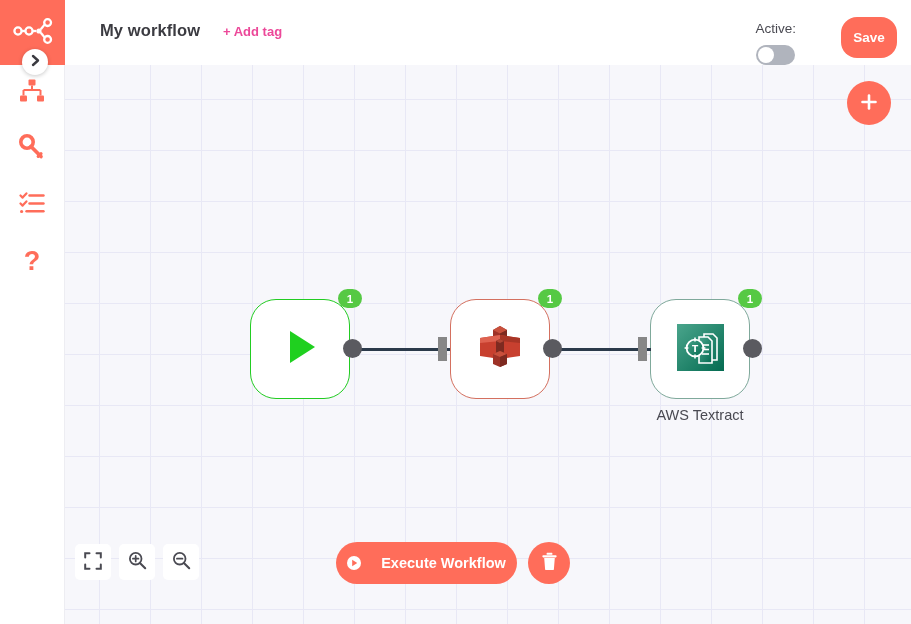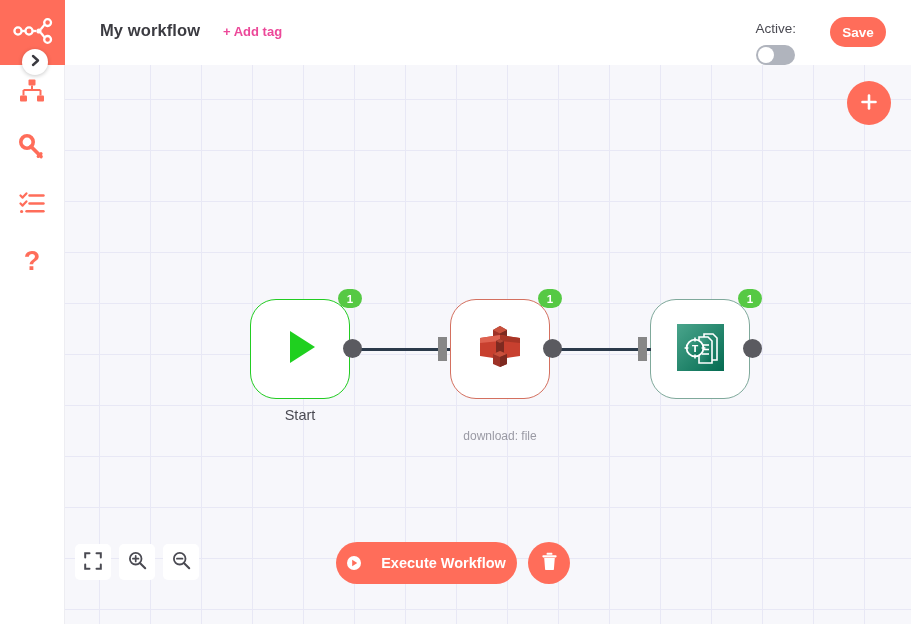--- a/index.html
+++ b/index.html
@@ -114,22 +114,22 @@
   #active-toggle .knob {
     position: absolute;
     left: 2px; top: 2px;
     width: 16px; height: 16px;
     border-radius: 50%;
     background: #ffffff;
   }
 
   #save-button {
     position: absolute;
-    right: 25px; top: 17px;
-    width: 56px; height: 30px;
+    right: 14px; top: 17px;
+    width: 56px; height: 41px;
     border: none;
     border-radius: 16px;
     background: #ff6d5a;
     color: #ffffff;
     font-family: "Liberation Sans", sans-serif;
     font-size: 13.5px;
     font-weight: bold;
     cursor: pointer;
   }
 
@@ -391,21 +391,20 @@
     <div class="node" style="left:185px; top:234px;">
       <div class="node-box" style="border-color:#22cc22;">
         <span>
           <svg width="46" height="46" viewBox="0 0 46 46">
             <polygon points="13,7 38,23 13,39" fill="#1fd01f"></polygon>
           </svg>
         </span>
         <div class="node-badge">1</div>
       </div>
       <div class="endpoint-out" style="left:93px; top:40px;"></div>
-      <div class="node-title">Start</div>
     </div>
 
     <div class="node" style="left:385px; top:234px;">
       <div class="node-box" style="border-color:#d4705f;">
         <span>
           <svg width="52" height="52" viewBox="0 0 52 52">
             <g>
               <polygon points="19,9 26,5 33,9 33,17 26,20 19,17" fill="#9e3227"></polygon>
               <polygon points="26,5 33,9 26,12.5 19,9" fill="#c8503c"></polygon>
               <polygon points="26,12.5 33,9 33,17 26,20" fill="#7d2a20"></polygon>
@@ -417,21 +416,20 @@
               <polygon points="19,33 26,30 33,33 33,43 26,46 19,43" fill="#9e3227"></polygon>
               <polygon points="26,30 33,33 26,36 19,33" fill="#c8503c"></polygon>
               <polygon points="26,36 33,33 33,43 26,46" fill="#7d2a20"></polygon>
             </g>
           </svg>
         </span>
         <div class="node-badge">1</div>
       </div>
       <div class="endpoint-in" style="left:-12px; top:38px;"></div>
       <div class="endpoint-out" style="left:93px; top:40px;"></div>
-      <div class="node-subtitle">download: file</div>
     </div>
 
     <div class="node" style="left:585px; top:234px;">
       <div class="node-box" style="border-color:#7fa99b;">
         <span>
           <svg width="47" height="47" viewBox="0 0 47 47">
             <defs>
               <linearGradient id="txgrad" x1="0" y1="0" x2="1" y2="1">
                 <stop offset="0%" stop-color="#4aa58c"></stop>
                 <stop offset="100%" stop-color="#046b51"></stop>
@@ -450,20 +448,21 @@
             <line x1="18" y1="30.6" x2="18" y2="34.4" stroke="#ffffff" stroke-width="1.6"></line>
             <line x1="7.6" y1="24" x2="11.4" y2="24" stroke="#ffffff" stroke-width="1.6"></line>
             <line x1="24.6" y1="24" x2="28.4" y2="24" stroke="#ffffff" stroke-width="1.6"></line>
             <text x="18" y="28" font-family="DejaVu Sans, sans-serif" font-size="9" font-weight="bold" fill="#ffffff" text-anchor="middle">T</text>
           </svg>
         </span>
         <div class="node-badge">1</div>
       </div>
       <div class="endpoint-in" style="left:-12px; top:38px;"></div>
       <div class="endpoint-out" style="left:93px; top:40px;"></div>
+      <div class="node-title">AWS Textract</div>
     </div>
 
     <button class="zoom-btn" style="left:10px; top:479px;">
       <span>
         <svg width="18" height="18" viewBox="0 0 18 18">
           <polyline points="1.2,5.5 1.2,1.2 5.5,1.2" fill="none" stroke="#4a4a52" stroke-width="2" stroke-linecap="round"></polyline>
           <polyline points="12.5,1.2 16.8,1.2 16.8,5.5" fill="none" stroke="#4a4a52" stroke-width="2" stroke-linecap="round"></polyline>
           <polyline points="16.8,12.5 16.8,16.8 12.5,16.8" fill="none" stroke="#4a4a52" stroke-width="2" stroke-linecap="round"></polyline>
           <polyline points="5.5,16.8 1.2,16.8 1.2,12.5" fill="none" stroke="#4a4a52" stroke-width="2" stroke-linecap="round"></polyline>
         </svg>

